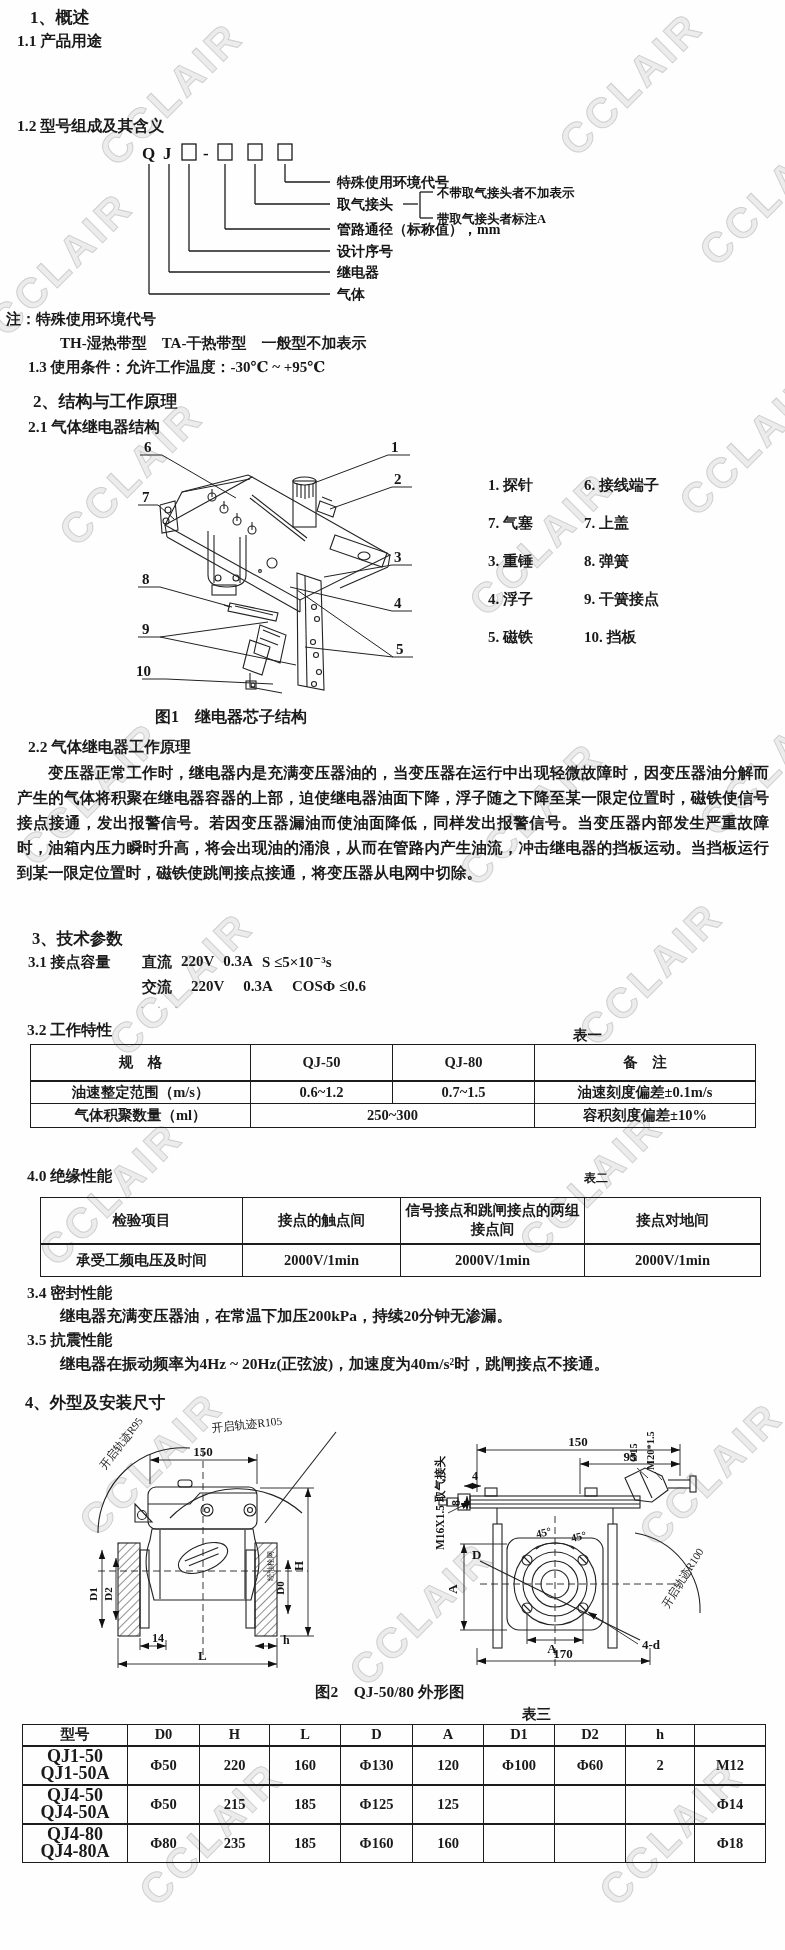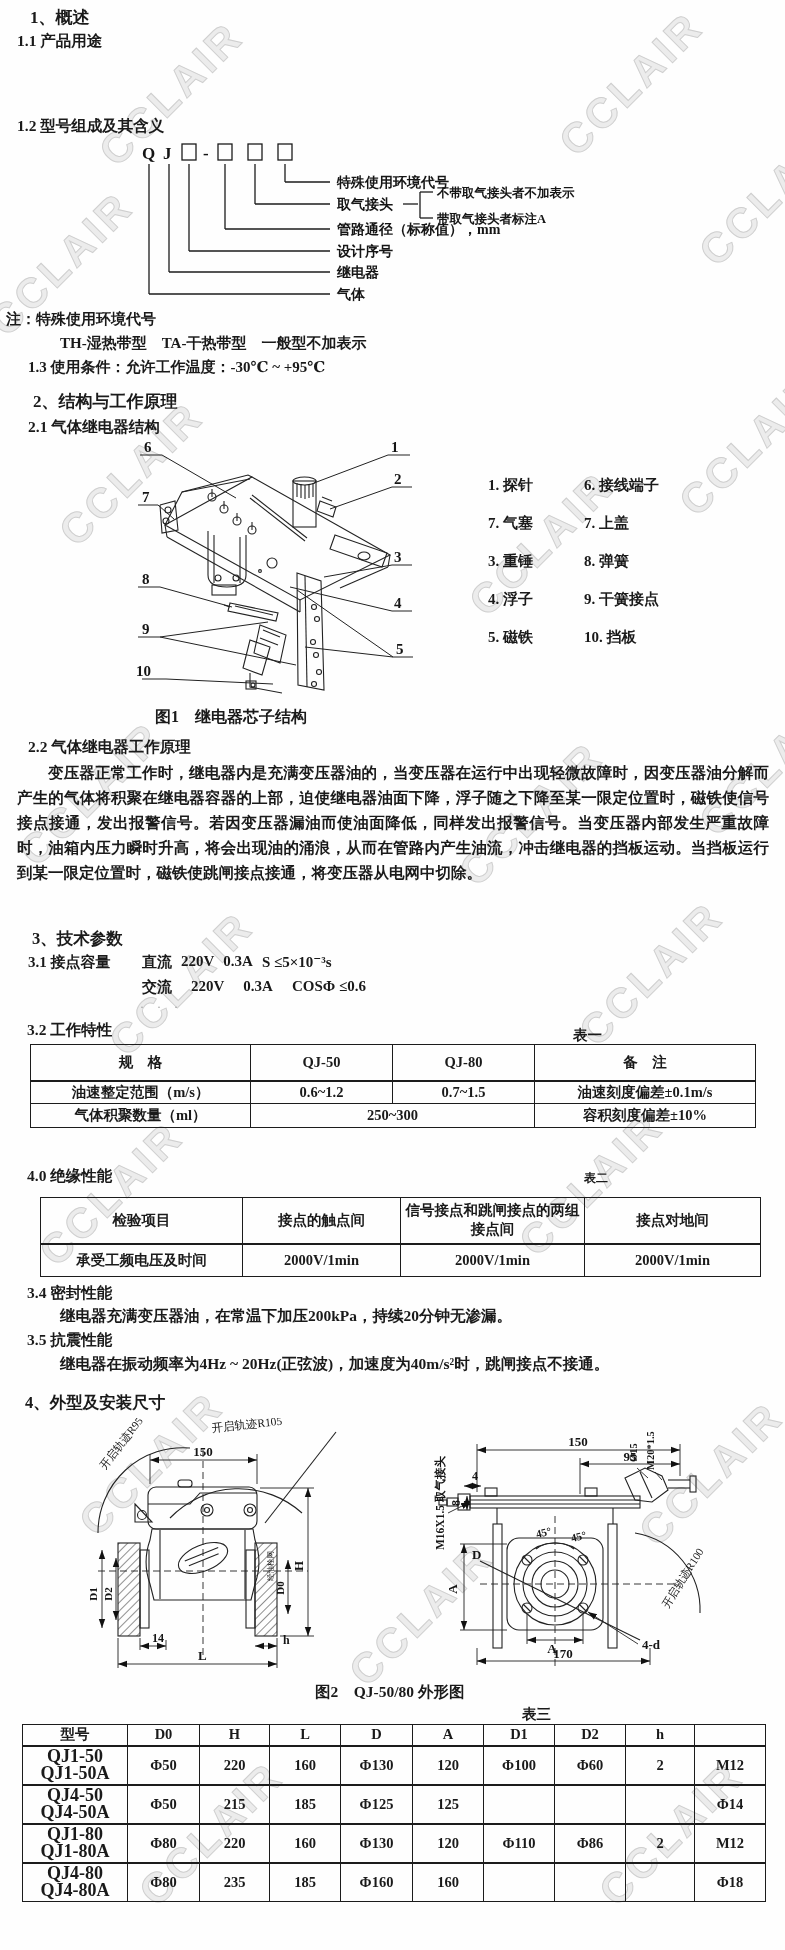--- a/index.html
+++ b/index.html
@@ -518,35 +518,20 @@
       <td>185</td>
       <td>Φ125</td>
       <td>125</td>
       <td></td>
       <td></td>
       <td></td>
       <td>Φ14</td>
     </tr>
     <tr style="height:39px" class="thick">
       <td class="modelcell">
-        <div>QJ1-80</div>
-        <div>QJ1-80A</div>
-      </td>
-      <td>Φ80</td>
-      <td>220</td>
-      <td>160</td>
-      <td>Φ130</td>
-      <td>120</td>
-      <td>Φ110</td>
-      <td>Φ86</td>
-      <td>2</td>
-      <td>M12</td>
-    </tr>
-    <tr style="height:39px" class="thick">
-      <td class="modelcell">
         <div>QJ4-80</div>
         <div>QJ4-80A</div>
       </td>
       <td>Φ80</td>
       <td>235</td>
       <td>185</td>
       <td>Φ160</td>
       <td>160</td>
       <td></td>
       <td></td>

